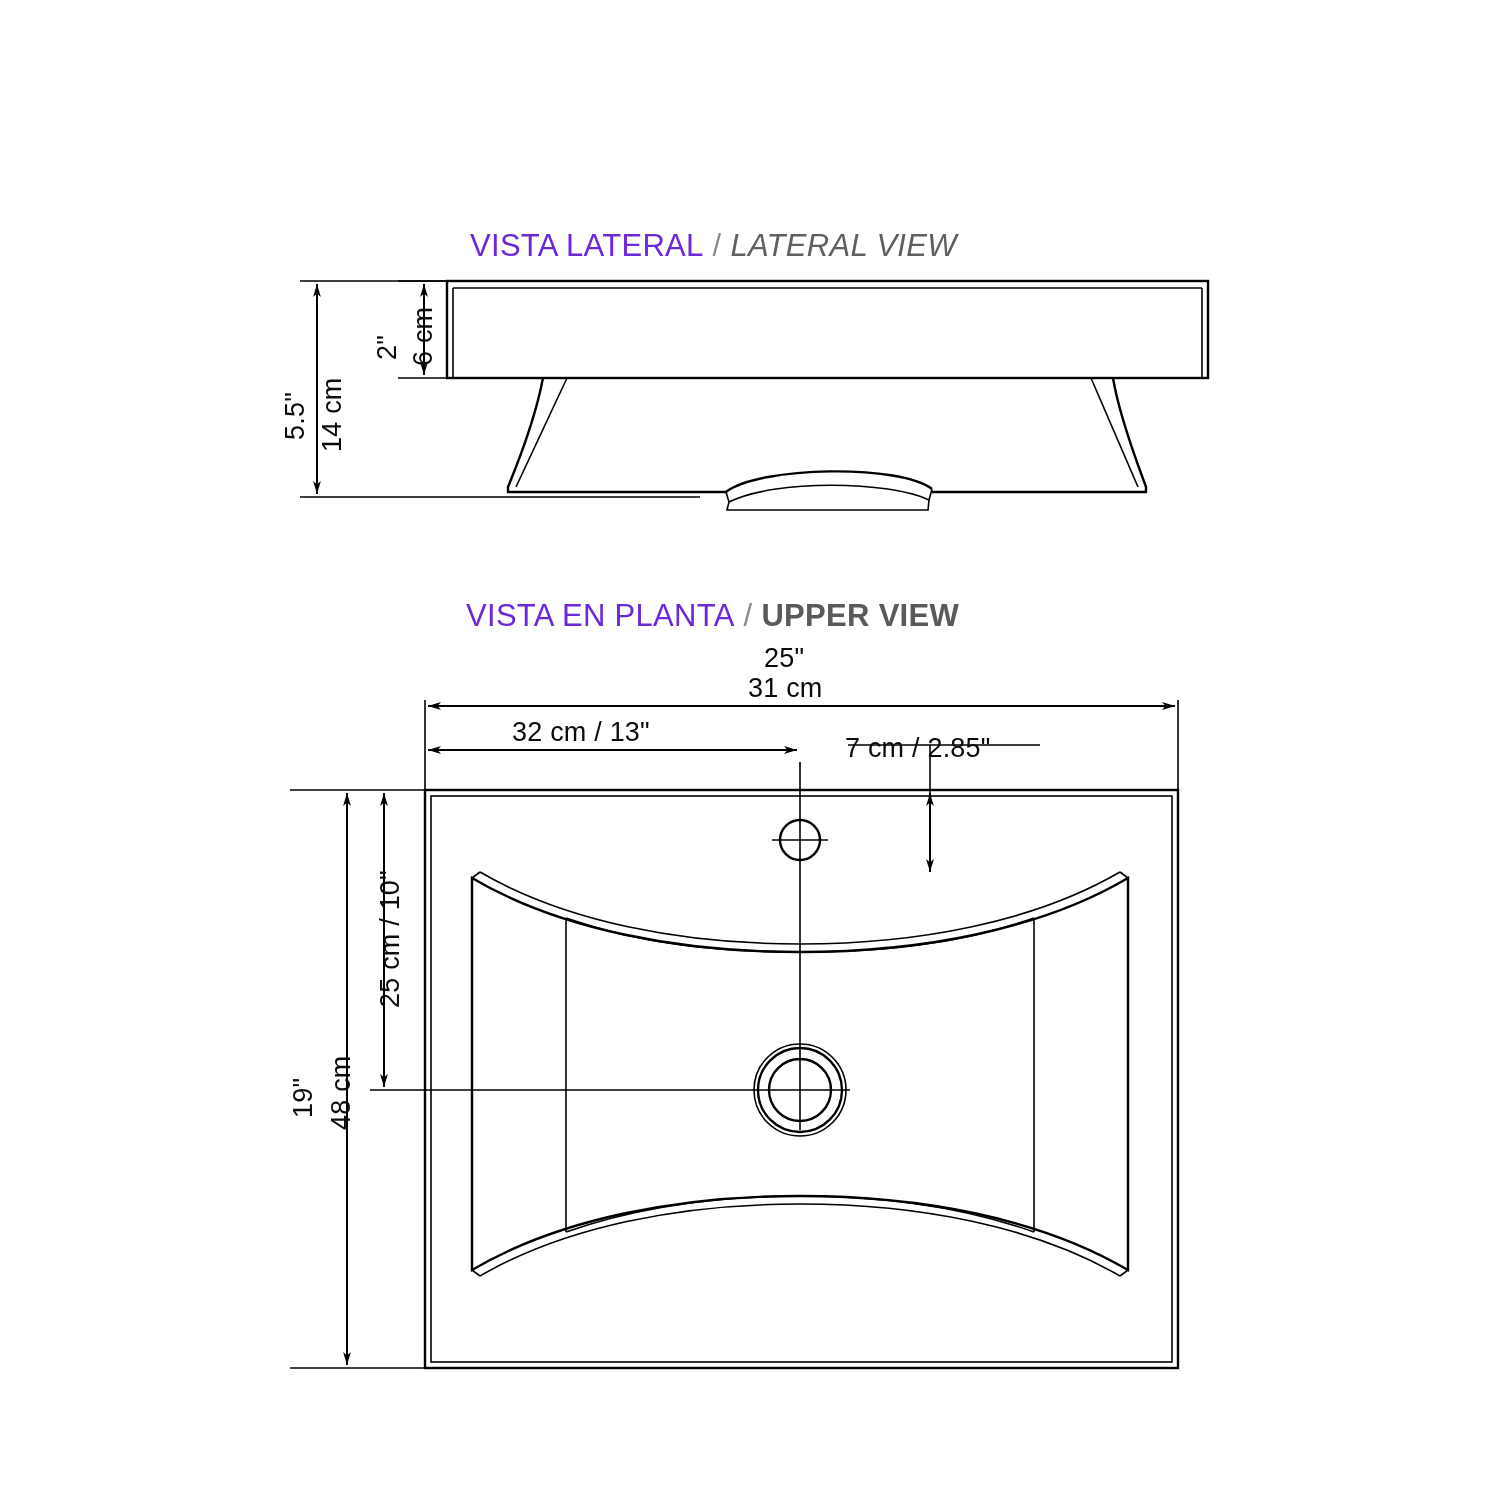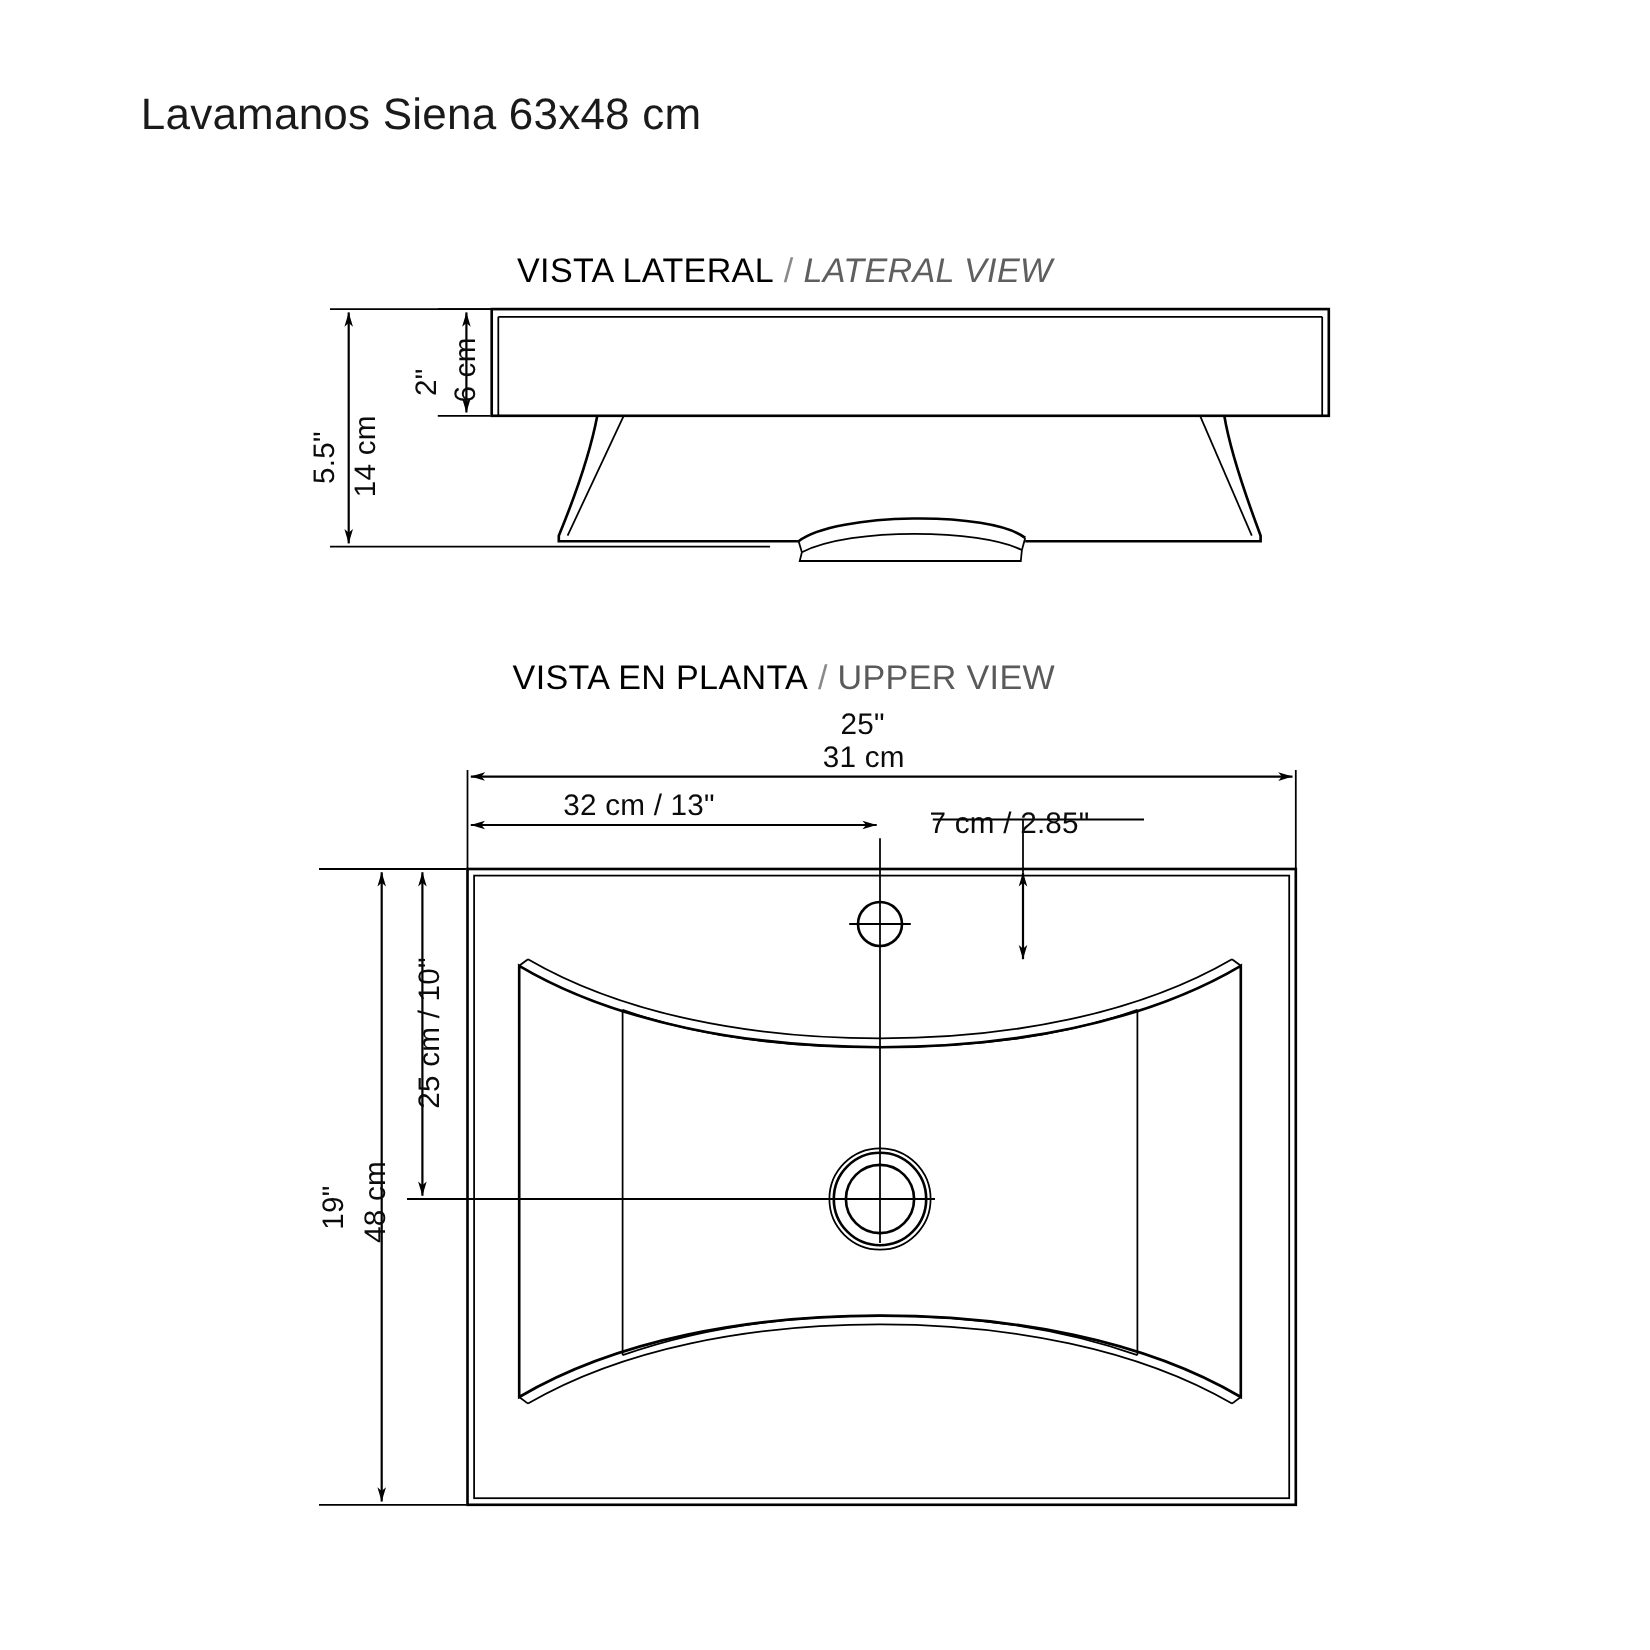--- a/index.html
+++ b/index.html
@@ -46,39 +46,38 @@
   .ln-dim { fill: none; stroke: #000000; stroke-width: 2.0; }
   .ln-ext { fill: none; stroke: #000000; stroke-width: 1.6; }
   .ln-center { fill: none; stroke: #000000; stroke-width: 1.6; }
   .view-head {
     position: absolute;
     font-size: 31px;
     letter-spacing: 0.3px;
     color: #757575;
     white-space: nowrap;
   }
-  .view-head .es { color: #000000; font-weight: 400; }
+  .view-head .es { color: #6d28d9; font-weight: 400; }
   .view-head .sep { color: #8a8a8a; font-weight: 400; }
   .view-head .en-italic { color: #5f5f5f; font-style: italic; font-weight: 400; margin-top: 30px; }
-  .view-head .en-bold { color: #5a5a5a; font-weight: 400; }
+  .view-head .en-bold { color: #5a5a5a; font-weight: 700; }
   .dimtext {
     position: absolute;
     font-size: 27px;
     color: #0b0b0b;
     white-space: nowrap;
     letter-spacing: 0.2px;
   }
   .rot90 { transform: rotate(-90deg); transform-origin: left top; }
 </style>
 </head>
 <body>
 
 <div id="sheet">
 
-  <div id="page-title">Lavamanos Siena 63x48 cm</div>
 
   <div class="view-head" style="left:470px; top:228px;">
     <span class="es">VISTA LATERAL</span><span class="sep">&nbsp;</span><span class="sep">/</span><span class="sep">&nbsp;</span><span class="en-italic">LATERAL VIEW</span>
   </div>
 
   <div class="view-head" style="left:466px; top:598px;">
     <span class="es">VISTA EN PLANTA</span><span class="sep">&nbsp;</span><span class="sep">/</span><span class="sep">&nbsp;</span><span class="en-bold">UPPER VIEW</span>
   </div>
 
   <svg class="drawing" viewBox="0 0 1500 1500" xmlns="http://www.w3.org/2000/svg">

